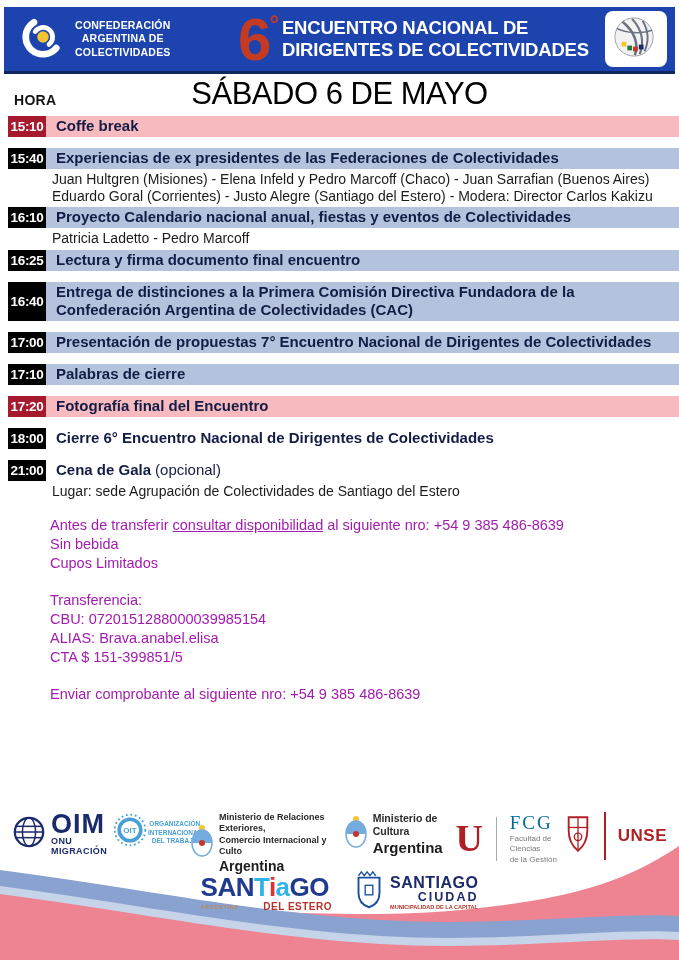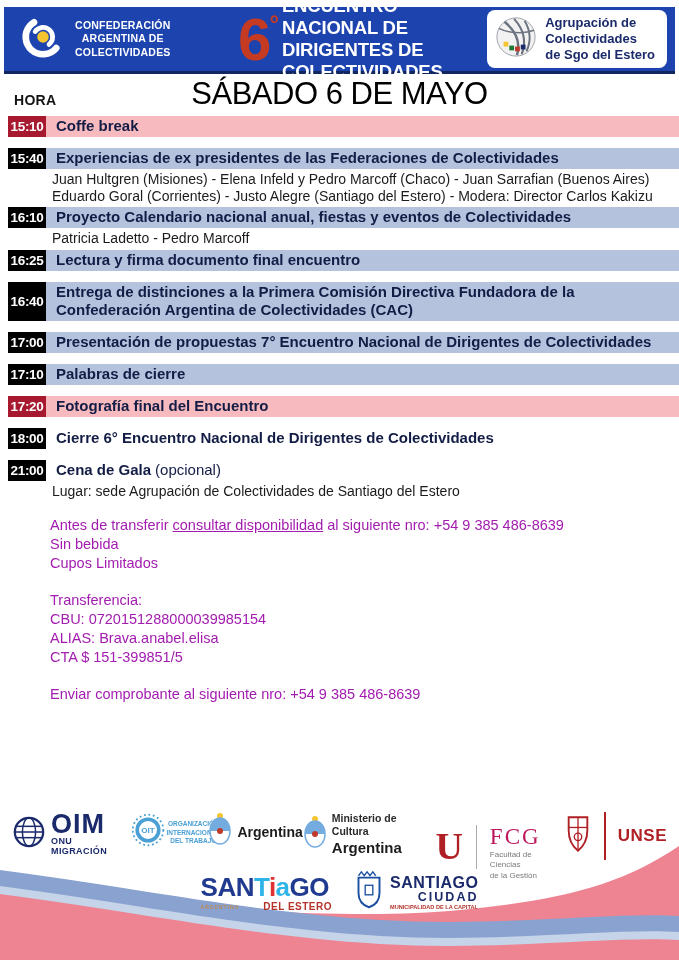--- a/index.html
+++ b/index.html
@@ -56,21 +56,21 @@
                justify-content:center; gap:22px; z-index:2; }
   .flogo { display:flex; align-items:center; gap:5px; }
   .oim-text { color:#1b2a6b; font-weight:800; font-size:27px; line-height:0.9; letter-spacing:1px; }
   .oim-sub  { color:#1b2a6b; font-weight:bold; font-size:9px; letter-spacing:0.4px; }
   .oit { display:flex; flex-direction:row; align-items:center; width:78px; }
   .oit-sub { color:#4aa0d5; font-size:6.5px; font-weight:bold; text-align:center; line-height:1.3; margin-top:2px; }
   .min-lines { font-size:9px; font-weight:bold; color:#2a2a2a; line-height:1.25; }
   .min-bold { font-size:14px; font-weight:800; color:#1c1c1c; margin-top:1px; }
   .fcg-u { font-family:"Liberation Serif", serif; font-weight:800; font-size:38px; color:#b01f24; line-height:0.9; }
   .vdiv { width:1px; height:44px; background:#aaa; margin:0 8px; }
-  .fcg-t { font-family:"Liberation Serif", serif; font-size:23px; color:#be185d; letter-spacing:2px;margin-top:12px; }
+  .fcg-t { font-family:"Liberation Serif", serif; font-size:19px; color:#0369a1; letter-spacing:2px; }
   .fcg-sub { font-size:8px; color:#7a7a7a; line-height:1.3; }
   .vdiv-red { width:2px; height:48px; background:#b01f24; margin:0 7px; }
   .unse-t { font-size:17px; font-weight:800; color:#b01f24; letter-spacing:0.5px; }
   .unse-sub { font-size:8px; font-weight:bold; color:#b01f24; line-height:1.3; }
   .stgo-word { font-size:26px; font-weight:800; letter-spacing:-0.5px; line-height:1; }
   .stgo-bottom { display:flex; align-items:center; justify-content:flex-end; gap:24px; margin-top:1px; }
   .stgo-arg { font-size:5px; font-weight:bold; color:#b85; letter-spacing:1px; }
   .stgo-del { font-size:10px; font-weight:800; color:#b4342b; letter-spacing:0.5px; }
   .ciu { display:flex; align-items:center; gap:6px; }
   .ciu-col { line-height:1; }
@@ -112,25 +112,20 @@
           <path d="M10,6 C22,16 27,28 23,41" fill="none" stroke="#6b7280" stroke-width="2.6"></path>
           <path d="M20,3 C30,14 33,27 28,40" fill="none" stroke="#6b7280" stroke-width="2.2"></path>
           <path d="M31,5 C37,15 38,26 33,37" fill="none" stroke="#6b7280" stroke-width="2"></path>
           <path d="M4,13 C14,18 30,19 41,15" fill="none" stroke="#6b7280" stroke-width="1.6"></path>
           <rect x="9" y="27" width="5" height="5" fill="#f5c531"></rect>
           <rect x="15" y="31" width="5" height="5" fill="#1c7a34"></rect>
           <rect x="21" y="32" width="5" height="5" fill="#c0392b"></rect>
           <rect x="27" y="30" width="5" height="5" fill="#1b2a6b"></rect>
         </svg>
       </span>
-      <div class="logo-right-text">
-        <div>Agrupación de</div>
-        <div>Colectividades</div>
-        <div>de Sgo del Estero</div>
-      </div>
     </div>
   </div>
 
   <div class="hora">HORA</div>
   <div class="date-title">SÁBADO 6 DE MAYO</div>
 
   <div class="schedule" id="schedule">
       <div class="entry">
         <div class="entry-row">
           <div class="badge red">15:10</div>
@@ -278,20 +273,24 @@
       <div class="flogo">
         <span>
           <svg width="24" height="34" viewBox="0 0 24 34">
             <circle cx="12" cy="4" r="3" fill="#f5c531"></circle>
             <ellipse cx="12" cy="19" rx="10" ry="13" fill="#fff" stroke="#74acdf" stroke-width="1.5"></ellipse>
             <path d="M2,19 A10,13 0 0 1 22,19 Z" fill="#74acdf"></path>
             <circle cx="12" cy="19" r="3" fill="#c0392b"></circle>
           </svg>
         </span>
         <div>
+          <div class="min-lines">
+            <div>Ministerio de Relaciones Exteriores,</div>
+            <div>Comercio Internacional y Culto</div>
+          </div>
           <div class="min-bold">Argentina</div>
         </div>
       </div>
 
       <div class="flogo">
         <span>
           <svg width="24" height="34" viewBox="0 0 24 34">
             <circle cx="12" cy="4" r="3" fill="#f5c531"></circle>
             <ellipse cx="12" cy="19" rx="10" ry="13" fill="#fff" stroke="#74acdf" stroke-width="1.5"></ellipse>
             <path d="M2,19 A10,13 0 0 1 22,19 Z" fill="#74acdf"></path>

